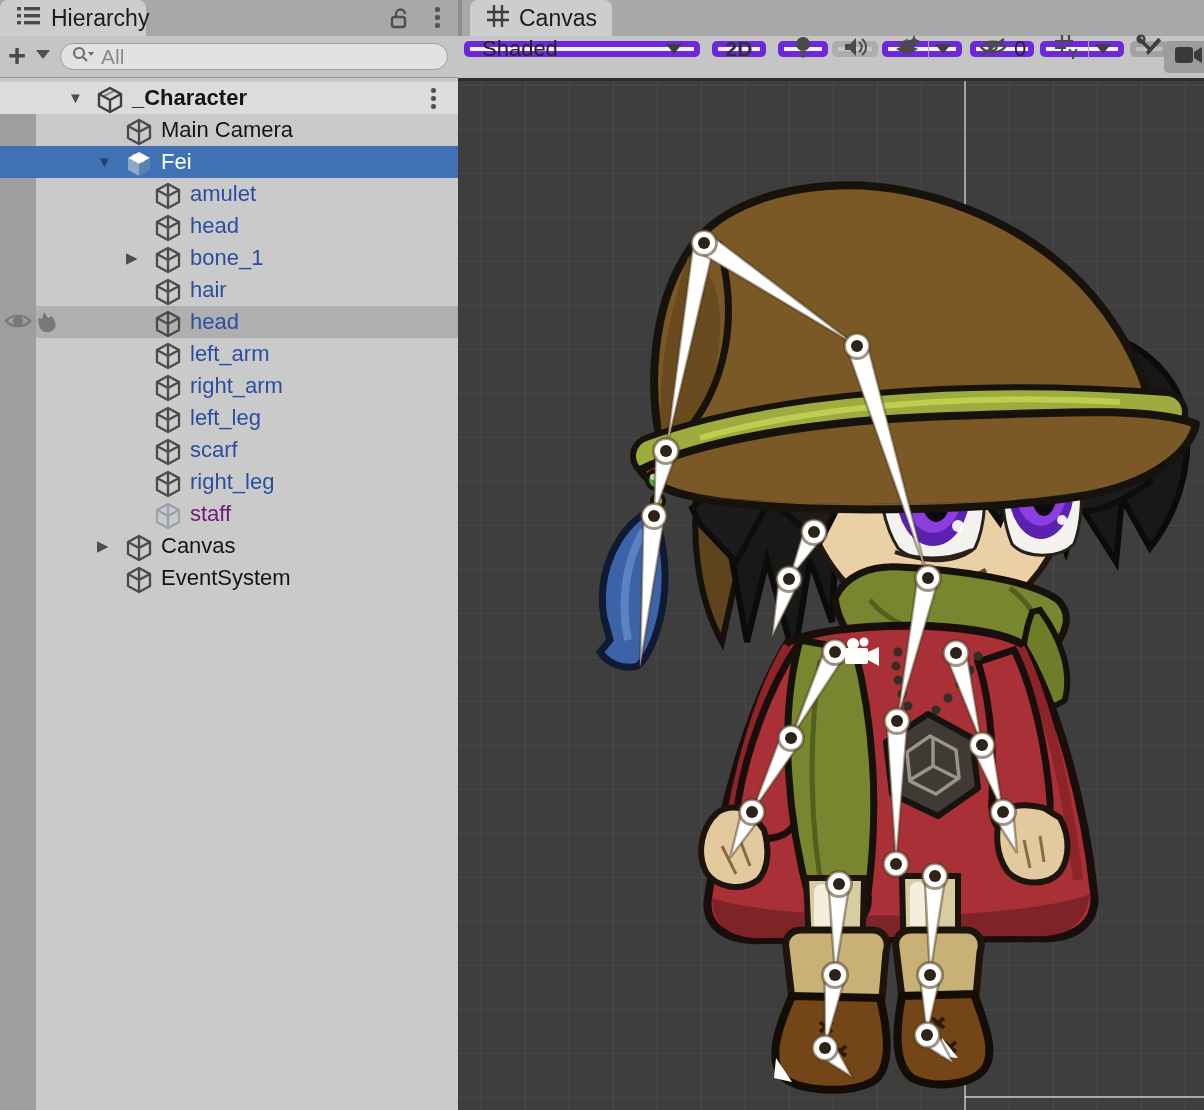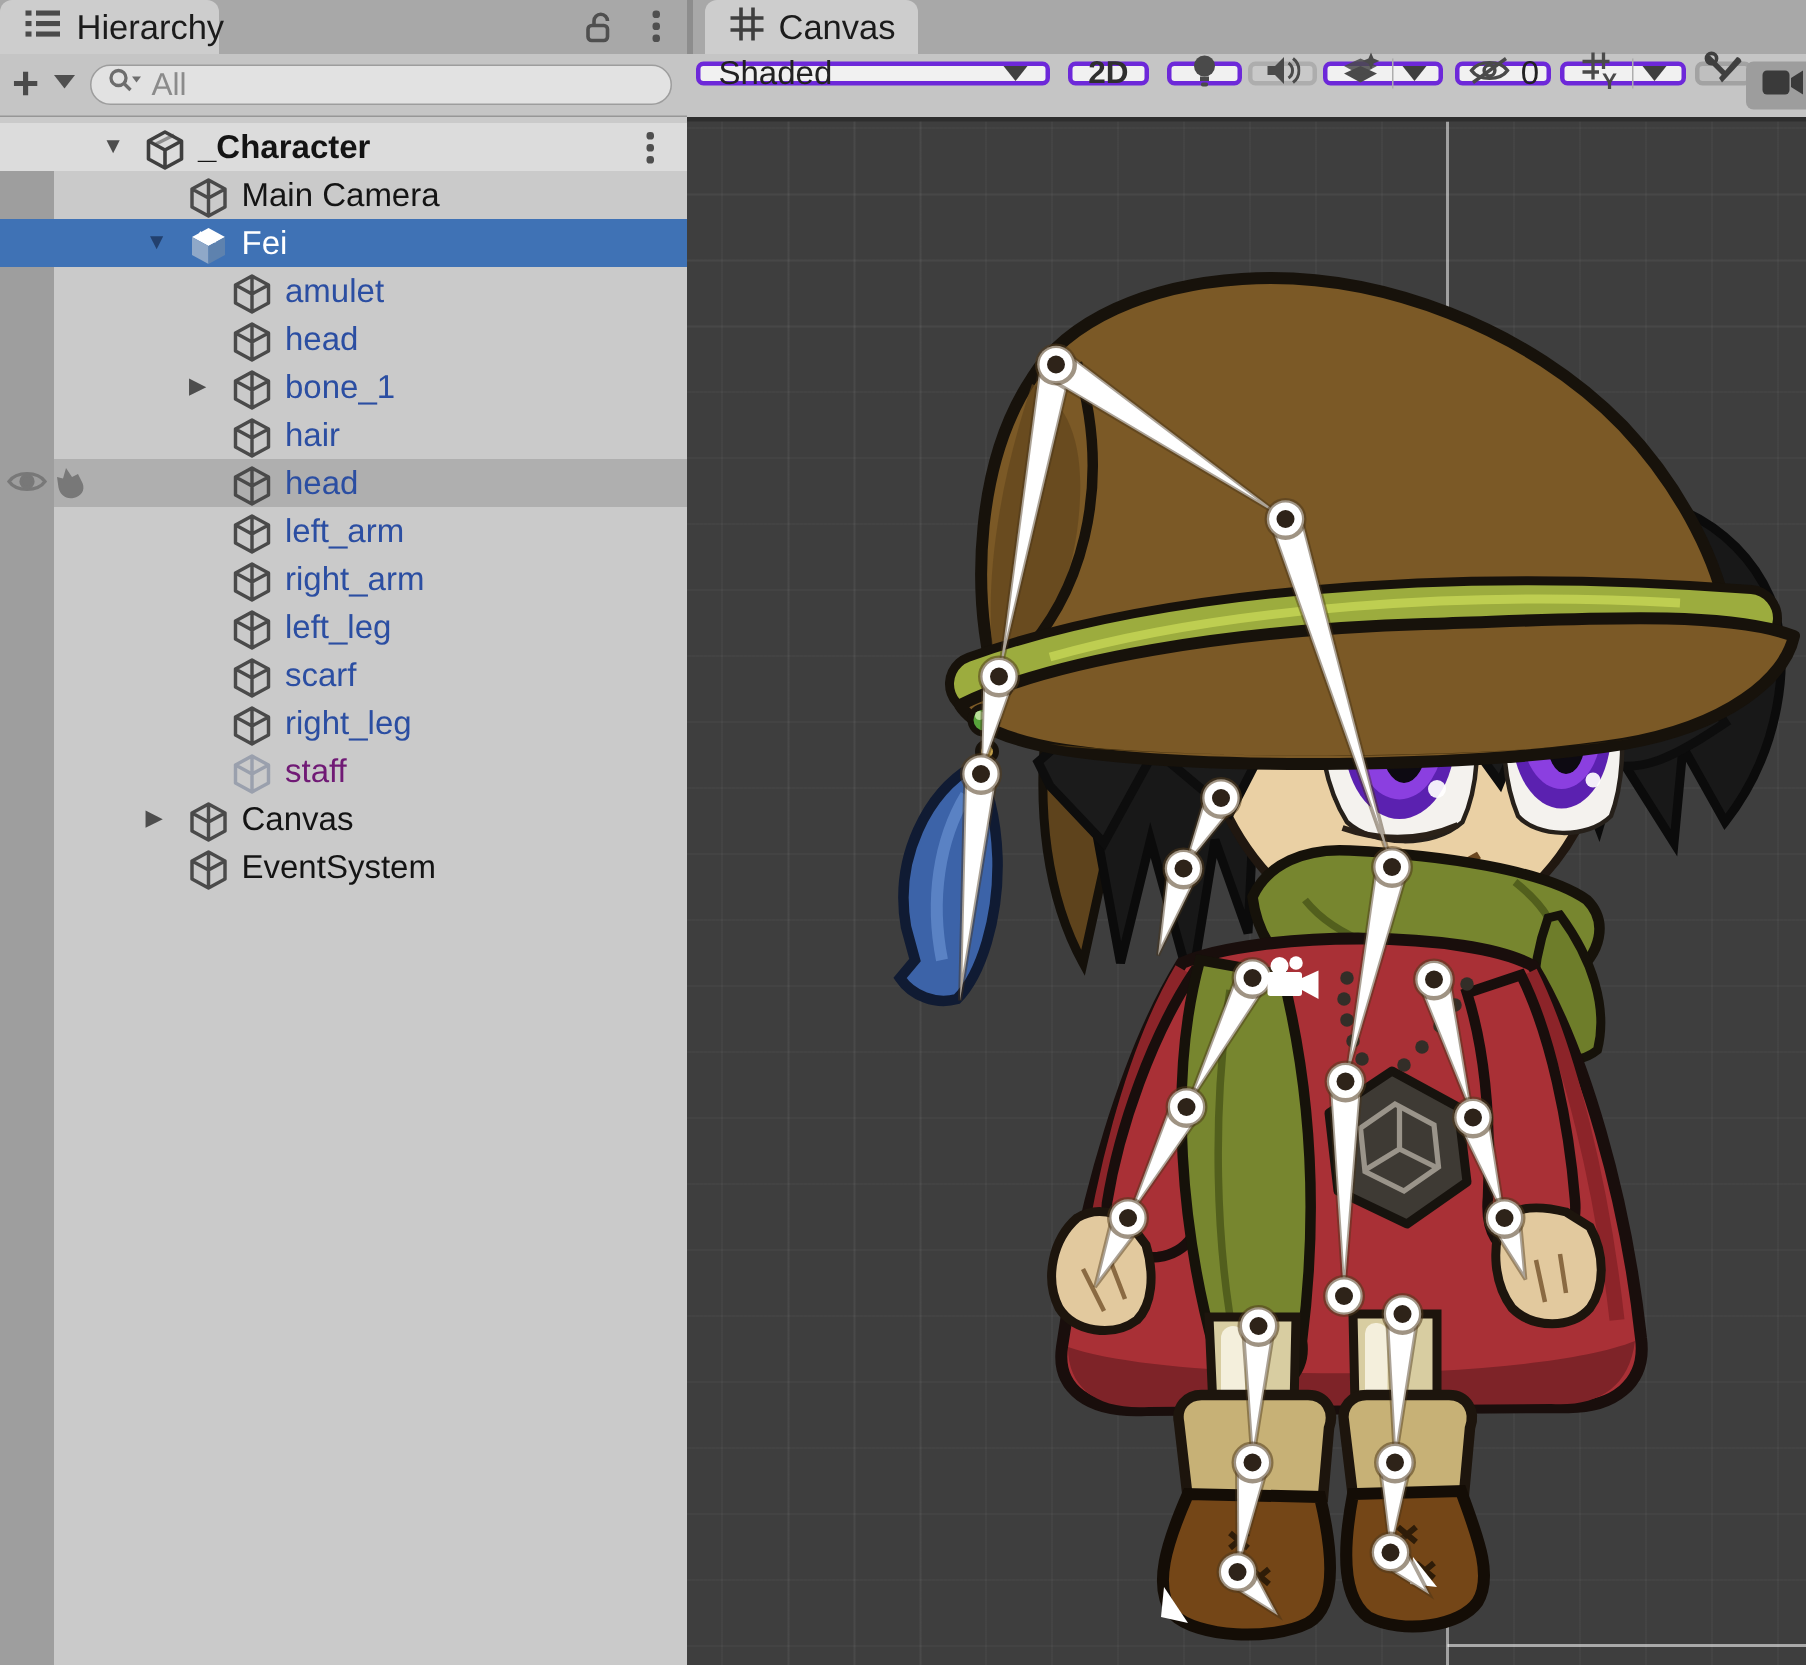--- a/index.html
+++ b/index.html
@@ -30,21 +30,21 @@
   .hrow.disabled{color:#701a75;}
   .hrow.hover{background:linear-gradient(to right, rgba(0,0,0,0) 36px, #AFAFAF 36px);}
   .kebab{position:absolute;right:22px;top:6px;width:5px;}
   .kebab i{display:block;width:4.5px;height:4.5px;border-radius:50%;background:#4f4f4f;margin:0 0 3.5px 0;}
   .gicon{position:absolute;top:3px;}
 
   
   .spanel{position:absolute;left:458px;top:0;width:746px;height:1110px;}
   .spanel .tabbar{border-left:4px solid #8D8D8D;box-sizing:border-box;}
   .s-toolbar{position:absolute;left:0;top:36px;right:0;height:42px;background:#C5C5C5;}
-  .tbtn{position:absolute;top:5px;height:16px;background:#F1F1F1;border:3px solid #6d28d9;border-radius:5px;box-sizing:border-box;display:flex;align-items:center;justify-content:center;gap:6px;color:#2f2f2f;}
+  .tbtn{position:absolute;top:5px;height:16px;background:#F1F1F1;border:6px solid #6d28d9;border-radius:5px;box-sizing:border-box;display:flex;align-items:center;justify-content:center;gap:6px;color:#2f2f2f;}
   .tbtn.flat{background:#C9C9C9;border-color:#ADADAD;}
   .tbtn.dim{background:#BFBFBF;border-color:#A2A2A2;}
   .tlabel{font-size:22px;color:#222;}
   .t2d{font-size:21px;font-weight:700;}
   .ddArrow{width:0;height:0;border-left:8px solid transparent;border-right:8px solid transparent;border-top:10px solid #3f3f3f;}
   .vsep{width:1px;height:20px;background:#ADADAD;}
   .camzone{position:absolute;top:5px;height:32px;right:0;background:#9D9D9D;border-radius:5px 0 0 5px;display:flex;align-items:center;padding-left:10px;}
 
   .viewport{position:absolute;left:0;top:78px;width:746px;height:1032px;background:#3E3E3E;overflow:hidden;}
   .gridlayer{position:absolute;inset:0;

